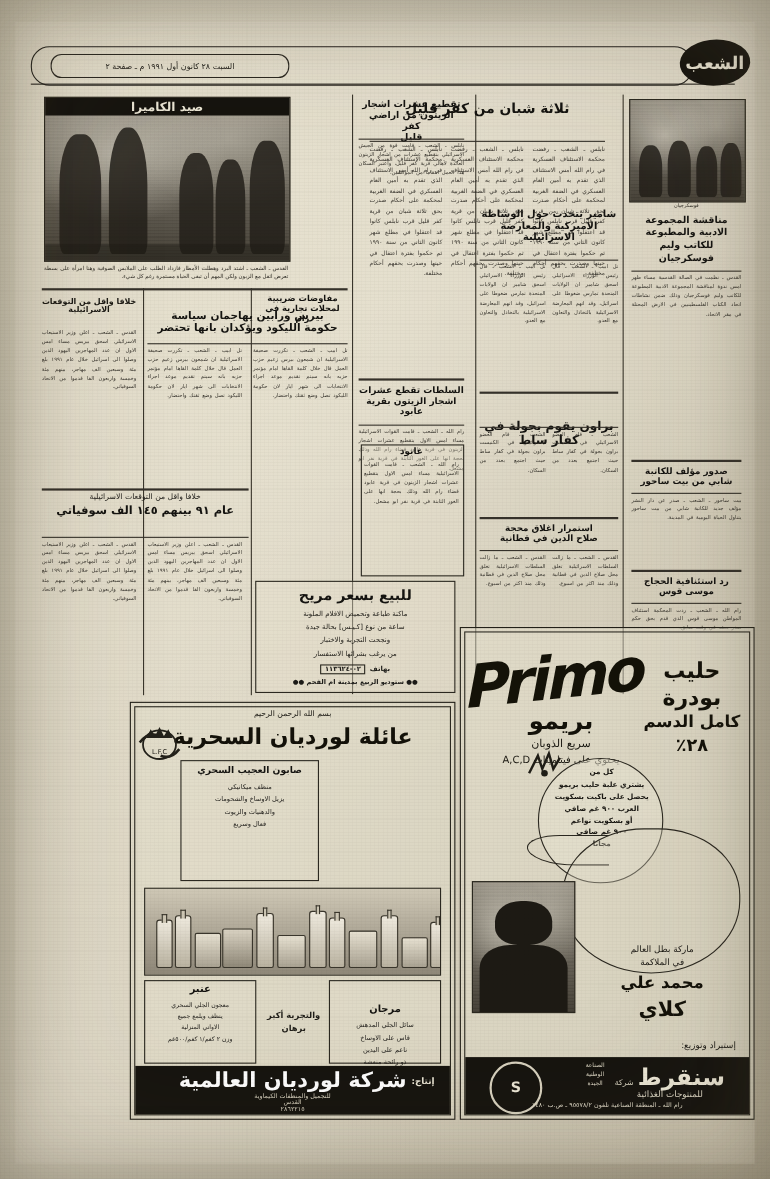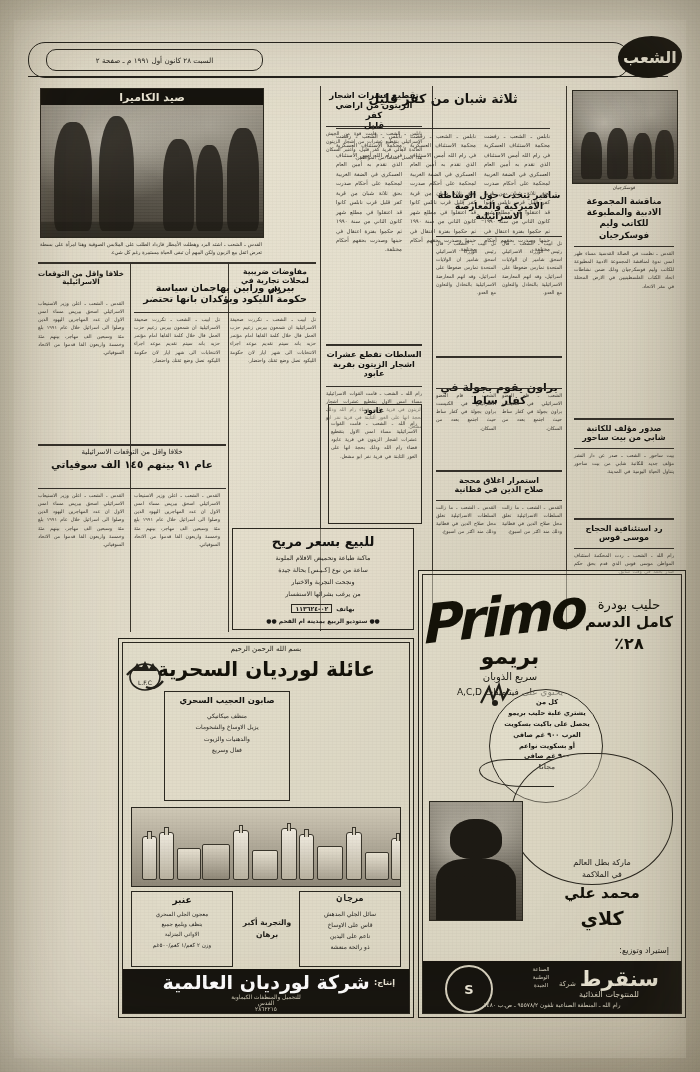--- a/index.html
+++ b/index.html
@@ -299,21 +299,21 @@
       <div class="jar" style="left:120px;bottom:6px;width:24px;height:28px;"></div>
       <div class="bottle" style="left:149px;bottom:6px;width:14px;height:50px;"></div>
       <div class="bottle" style="left:167px;bottom:6px;width:13px;height:44px;"></div>
       <div class="jar" style="left:185px;bottom:6px;width:24px;height:32px;"></div>
       <div class="bottle" style="left:214px;bottom:6px;width:14px;height:46px;"></div>
       <div class="jar" style="left:233px;bottom:6px;width:22px;height:26px;"></div>
       <div class="bottle" style="left:259px;bottom:6px;width:12px;height:40px;"></div>
     </div>
 
     <div class="boxed" style="position:absolute;right:12px;top:252px;width:100px;height:74px;background:rgba(226,221,202,.32);">
-      <div class="hl" style="margin-top:2px;font-size:9px;letter-spacing:2px;font-family:Liberation Mono, monospace;">مرجان</div>
+      <div class="hl" style="margin-top:21px;font-size:9px;letter-spacing:2px;">مرجان</div>
       <div style="padding:3px 5px;font-size:6px;line-height:1.85;text-align:center;color:#262420;">
         <div>سائل الجلي المدهش</div>
         <div>قاس على الاوساخ</div>
         <div>ناعم على اليدين</div>
         <div>ذو رائحة منعشة</div>
       </div>
     </div>
 
     <div class="boxed" style="position:absolute;left:12px;top:252px;width:100px;height:74px;background:rgba(226,221,202,.32);">
       <div class="hl" style="margin-top:3px;font-size:9px;letter-spacing:2px;">عنبر</div>
@@ -342,21 +342,21 @@
     <div class="ad-inner"></div>
 
     <div style="position:absolute;left:16px;top:14px;width:150px;text-align:center;">
       <div class="primo-word">Primo</div>
       <div class="ar-big" style="margin-top:-4px;">بريمو</div>
       <div style="font-size:10px;margin-top:2px;color:#1a1811;">سريع الذوبان</div>
       <div style="font-size:9px;margin-top:5px;color:#1a1811;">يحتوي على فيتامينات A,C,D</div>
     </div>
 
     <div style="position:absolute;right:10px;top:26px;width:92px;text-align:center;">
-      <div style="font-size:13px;font-weight:normal;color:#131109;line-height:1.25;">حليب بودرة</div>
+      <div style="font-size:20px;font-weight:bold;color:#131109;line-height:1.25;">حليب بودرة</div>
       <div style="font-size:15px;font-weight:bold;color:#131109;line-height:1.25;">كامل الدسم</div>
       <div style="font-size:16px;font-weight:bold;color:#131109;margin-top:2px;">٢٨٪</div>
     </div>
 
     <div class="circle" style="right:82px;top:118px;width:112px;height:112px;background:rgba(232,227,209,.5);"></div>
     <div style="position:absolute;right:86px;top:126px;width:104px;text-align:center;font-size:6.6px;line-height:1.65;font-weight:bold;color:#1b1914;">
       <div>كل من</div>
       <div>يشتري علبة حليب بريمو</div>
       <div>يحصل على باكيت بسكويت</div>
       <div>العرب ٩٠٠ غم صافي</div>

